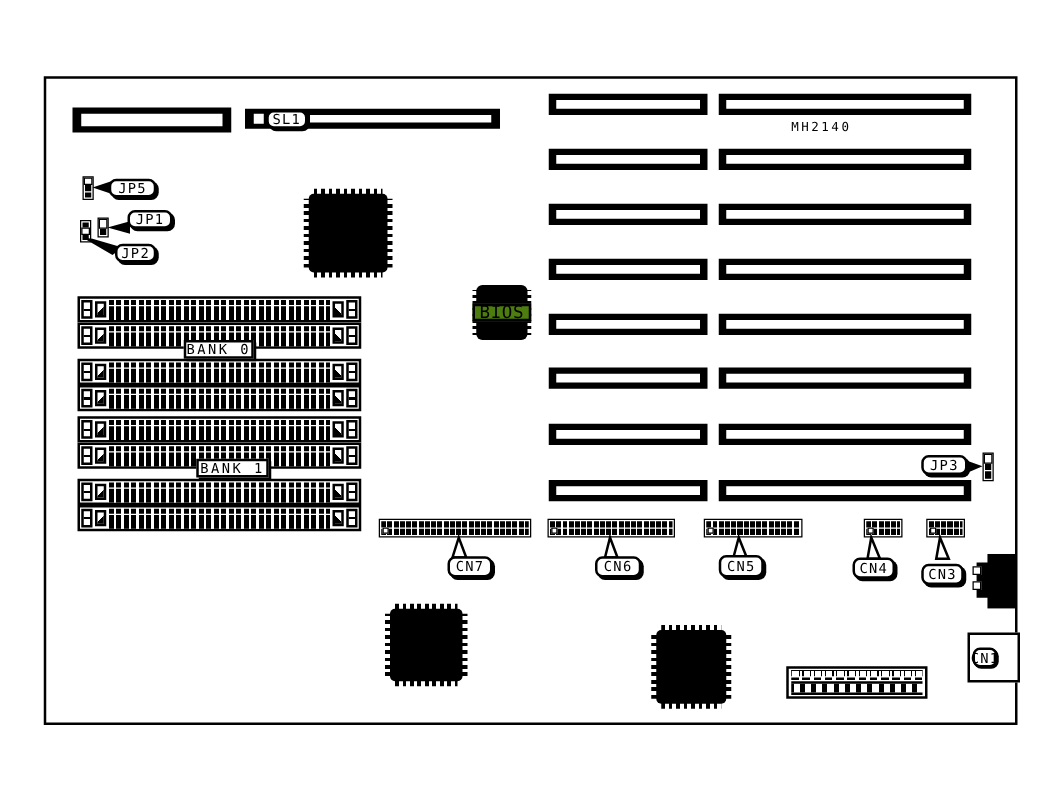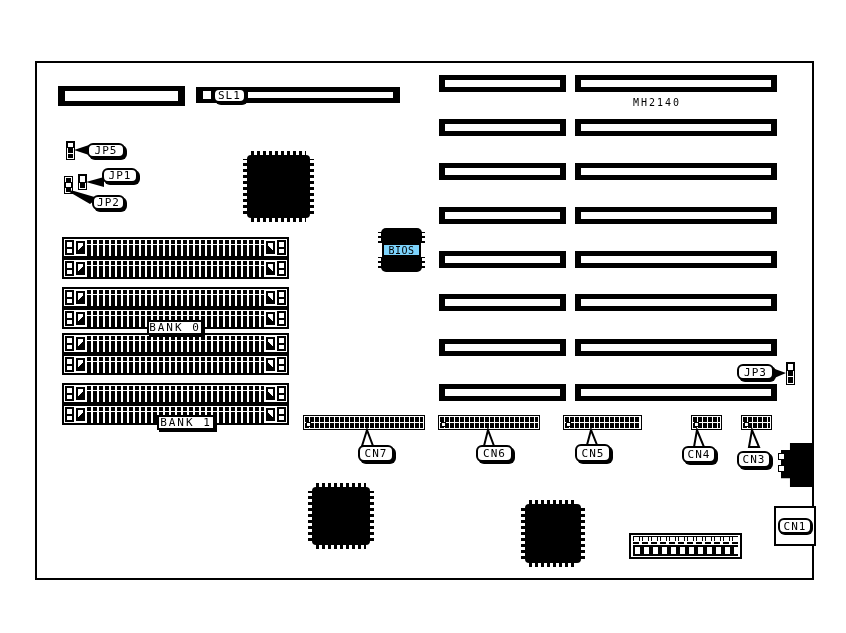--- a/index.html
+++ b/index.html
@@ -19,21 +19,21 @@
   .isa{ position:absolute; height:17px; background:#000; z-index:2; }
   .isa::after{ content:""; position:absolute; left:6px; right:6px; top:5px; bottom:5px; background:#fff; }
   .sl1sq{ position:absolute; left:7px; top:4px; width:8px; height:8px; background:#fff; }
   .sl1stripe{ position:absolute; left:52px; right:7px; top:5px; bottom:5px; background:#fff; }
   
   .lbl{
     position:absolute; z-index:5; background:#fff; border:2px solid #000; border-radius:6px;
     box-shadow:2px 2px 0 #000; font-size:11px; line-height:1; letter-spacing:1px;
     display:flex; align-items:center; justify-content:center; white-space:nowrap;
   }
-  .lbl.sq{ border-radius:0;margin-top:48px; }
+  .lbl.sq{ border-radius:0; }
   .model{ position:absolute; left:633px; top:97px; font-size:10px; letter-spacing:2px; z-index:2; }
   
   .qfp{ position:absolute; z-index:2; }
   .qfp .body{ position:absolute; inset:4px; background:#000; border-radius:4px; }
   .qfp .tick-t{ position:absolute; top:0; left:8px; right:8px; height:5px;
     background:repeating-linear-gradient(90deg,#000 0 3px,transparent 3px 6px); }
   .qfp .tick-b{ position:absolute; bottom:0; left:8px; right:8px; height:5px;
     background:repeating-linear-gradient(90deg,#000 0 3px,transparent 3px 6px); }
   .qfp .tick-l{ position:absolute; left:0; top:8px; bottom:8px; width:5px;
     background:repeating-linear-gradient(0deg,#000 0 3px,transparent 3px 6px); }
@@ -41,21 +41,21 @@
     background:repeating-linear-gradient(0deg,#000 0 3px,transparent 3px 6px); }
   
   .bios{ position:absolute; left:378px; top:228px; width:47px; height:44px; z-index:2; }
   .bios .body{ position:absolute; inset:0 3px; background:#000; border-radius:5px; }
   .bios .tick-l{ position:absolute; left:0; top:4px; bottom:4px; width:4px;
     background:repeating-linear-gradient(0deg,#000 0 2px,transparent 2px 5px); }
   .bios .tick-r{ position:absolute; right:0; top:4px; bottom:4px; width:4px;
     background:repeating-linear-gradient(0deg,#000 0 2px,transparent 2px 5px); }
   .bios .band{ position:absolute; left:0; right:0; top:15px; height:14px; background:#fff;
     display:flex; align-items:center; justify-content:center; }
-  .bios .blbl{ height:14px; border:2px solid #000; background:#7dd3fc; font-size:10px;
+  .bios .blbl{ height:14px; border:2px solid #000; background:#4d7c0f; font-size:14px;
     display:flex; align-items:center; padding:0 4px; letter-spacing:0.5px; }
   
   .simm{ position:absolute; left:62px; width:227px; height:21px; border:2px solid #000;
     background:#fff; display:flex; align-items:center; gap:2px; padding:0 1px; z-index:2; }
   .cap{ width:9px; height:15px; border:2px solid #000;
     background:linear-gradient(to bottom,#fff 0 45%,#000 45% 60%,#fff 60%); }
   .hook{ width:9px; height:13px; border:2px solid #000;
     background:linear-gradient(135deg,#fff 0 55%,#000 55%); }
   .hook.hr{ background:linear-gradient(225deg,#fff 0 55%,#000 55%); }
   .comb{ flex:1; height:16px; display:flex; flex-direction:column; gap:1px; }
@@ -80,21 +80,21 @@
                      linear-gradient(#000 0 1px,transparent 1px); }
   .pwr .r2{ height:2px; background:repeating-linear-gradient(90deg,#000 0 6px,transparent 6px 9px); }
   .pwr .r3{ flex:1; border-top:2px solid #000; border-bottom:2px solid #000;
     background:repeating-linear-gradient(90deg,#000 0 2px,#fff 2px 7px,#000 7px 9px); }
   
   .kbd{ position:absolute; left:781px; top:443px; width:32px; height:44px; background:#000; z-index:2;
     clip-path:polygon(28% 0,100% 0,100% 100%,28% 100%,28% 80%,0 80%,0 16%,28% 16%); }
   .kbd-notch{ position:absolute; width:7px; height:7px; background:#fff; border:1px solid #000; z-index:3; }
   .cn1{ position:absolute; left:774px; top:506px; width:42px; height:40px; background:#fff;
     border:2px solid #000; z-index:4; }
-  .cn1 .lbl{ position:absolute; left:2px; top:10px; width:34px; height:16px; box-shadow:1px 1px 0 #000; }
+  .cn1 .lbl{ position:absolute; left:2px; top:10px; width:20px; height:16px; box-shadow:1px 1px 0 #000; }
   
   svg.ptr{ position:absolute; left:0; top:0; z-index:3; pointer-events:none; }
 </style>
 </head>
 <body>
 
 <div id="stage">
 
   <div class="board"></div>
 

